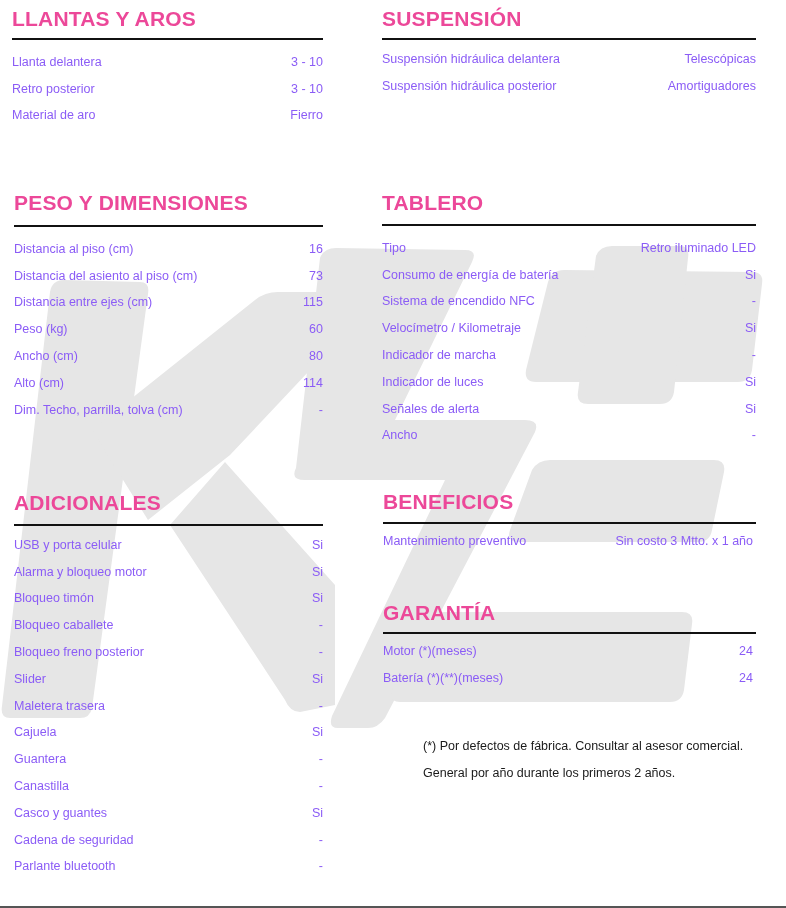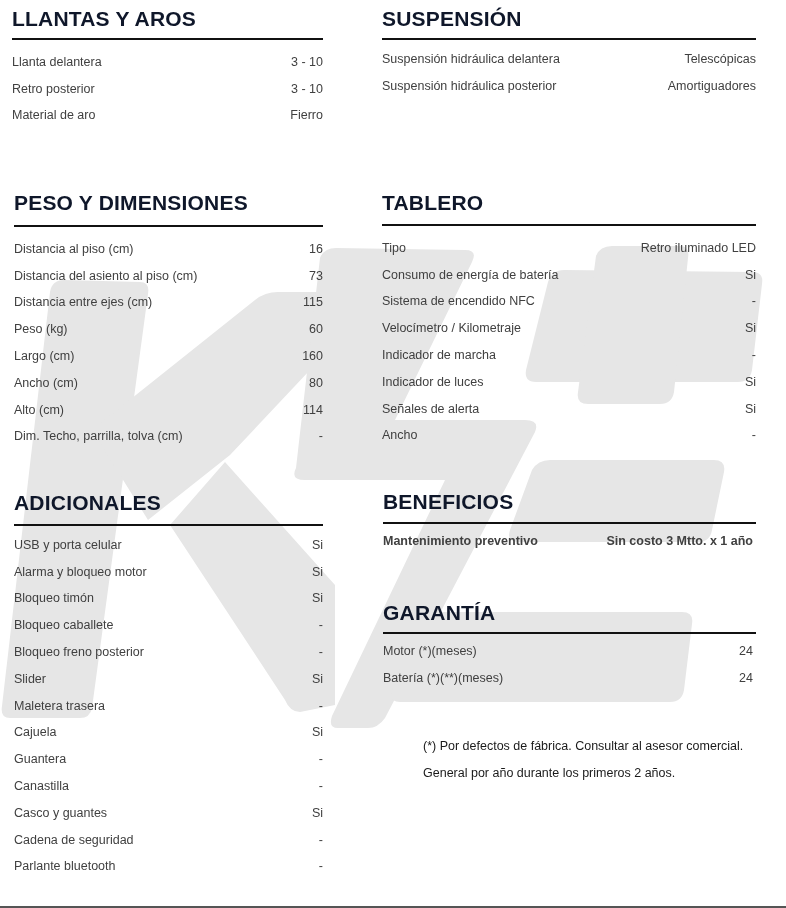--- a/index.html
+++ b/index.html
@@ -16,30 +16,30 @@
     .bottom-border {
       position: absolute; left: 0; bottom: 0; width: 786px; height: 2px;
       background: #555; z-index: 2;
     }
     .section { position: absolute; z-index: 1; }
     .section-title {
       font-family: "Liberation Sans", sans-serif;
       font-weight: 700;
       font-size: 21px;
       letter-spacing: 0.2px;
-      color: #0f172a;
+      color: #ec4899;
       line-height: 26px;
       height: 26px;
     }
     .rule { height: 1.5px; background: #111; margin-top: 6px; margin-bottom: 9px; }
     .row {
       display: flex; justify-content: space-between; align-items: center;
       height: 26.8px;
       font-size: 12.5px;
-      color: #404040;
+      color: #8b5cf6;
     }
     .row .label { white-space: nowrap; }
     .row .value { white-space: nowrap; text-align: right; }
     .notes { position: absolute; left: 383px; top: 733px; width: 380px; z-index: 1; margin-left: 40px; }
     .note { font-size: 12.5px; height: 26.5px; line-height: 26.5px; white-space: nowrap; color: #1a1a1a; }
   </style>
 </head>
 <body>
 
 <svg class="watermark" viewBox="0 0 786 908">
@@ -105,24 +105,20 @@
     </div>
   <div class="row">
       <span class="label">Distancia entre ejes (cm)</span>
       <span class="value">115</span>
     </div>
   <div class="row">
       <span class="label">Peso (kg)</span>
       <span class="value">60</span>
     </div>
   <div class="row">
-      <span class="label">Largo (cm)</span>
-      <span class="value">160</span>
-    </div>
-  <div class="row">
       <span class="label">Ancho (cm)</span>
       <span class="value">80</span>
     </div>
   <div class="row">
       <span class="label">Alto (cm)</span>
       <span class="value">114</span>
     </div>
   <div class="row">
       <span class="label">Dim. Techo, parrilla, tolva (cm)</span>
       <span class="value">-</span>
@@ -219,21 +215,21 @@
     </div>
   <div class="row">
       <span class="label">Parlante bluetooth</span>
       <span class="value">-</span>
     </div>
 </div>
 
 <div class="section" style="left:383px; top:489px; width:373px;">
   <div class="section-title">BENEFICIOS</div>
   <div class="rule" style="margin-top:7px; margin-bottom:4px;"></div>
-  <div class="row" style="padding-right:3px;font-weight:bold;">
+  <div class="row" style="padding-right:3px;">
       <span class="label">Mantenimiento preventivo</span>
       <span class="value">Sin costo 3 Mtto. x 1 año</span>
     </div>
 </div>
 
 <div class="section" style="left:383px; top:600px; width:373px;">
   <div class="section-title">GARANTÍA</div>
   <div class="rule" style="margin-top:6px; margin-bottom:4px;"></div>
   <div class="row" style="padding-right:3px;">
       <span class="label">Motor (*)(meses)</span>

